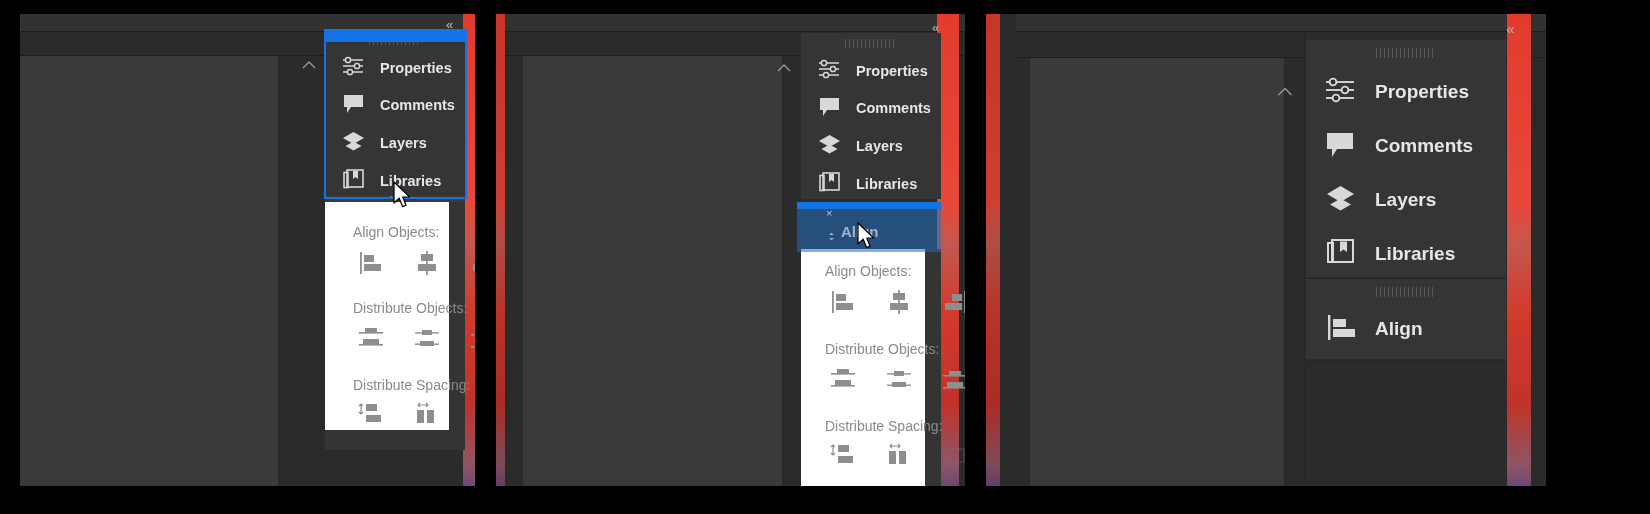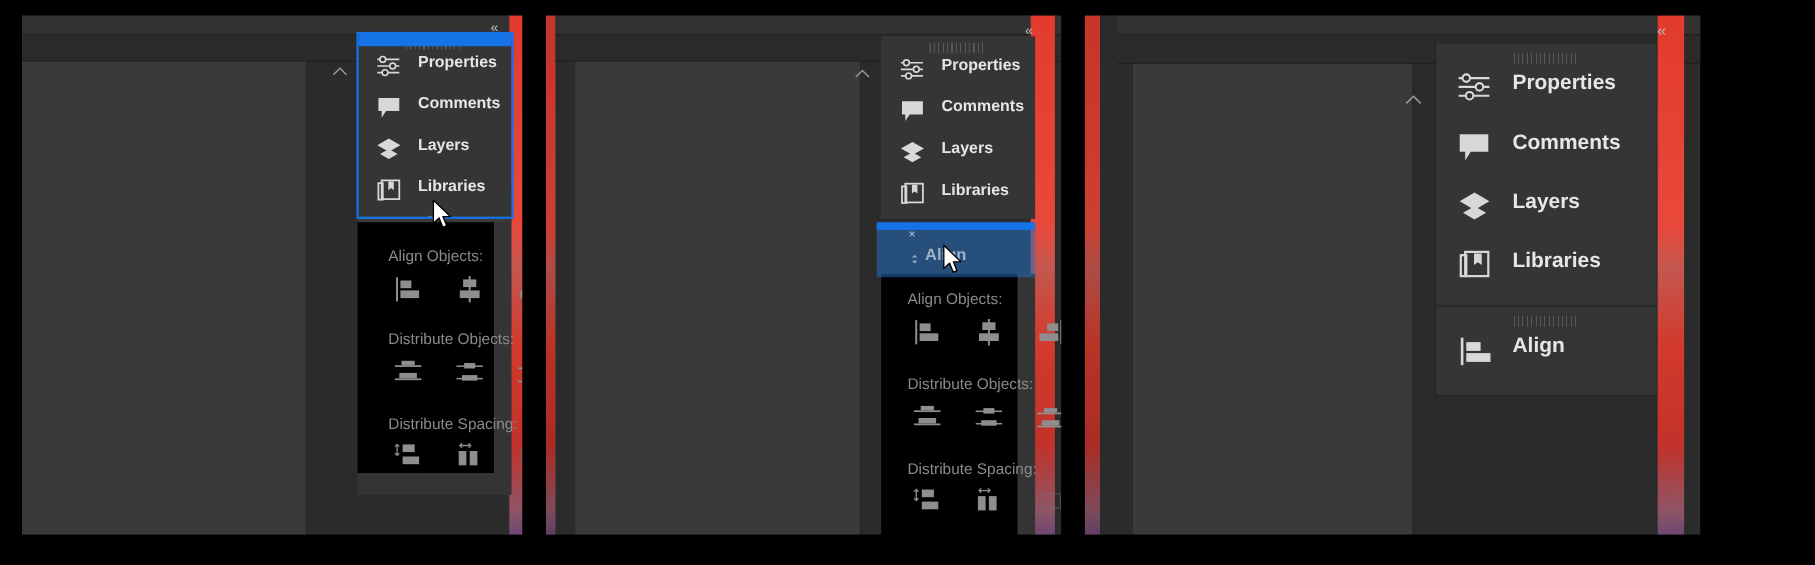--- a/index.html
+++ b/index.html
@@ -33,32 +33,32 @@
   }
 
   .panel-group { position:absolute; left:0; right:0; background:#353535; }
   .grip {
     position:absolute; left:50%; transform:translateX(-50%);
     top:6px; height:9px; width:52px;
     background-image: repeating-linear-gradient(to right,#5e5e5e 0px,#5e5e5e 1px, transparent 1px, transparent 4px);
     opacity:.85;
   }
   .tab {
-    display:flex; align-items:flex-start; gap:14px;
+    display:flex; align-items:center; gap:14px;
     padding-left:16px; position:relative;
   }
   .tab-label { color:#e6e6e6; font-weight:bold; white-space:nowrap; }
   .tab-icon { flex:0 0 auto; display:block; }
 
   
   .ghost-panel { position:absolute; background:#343434; }
   .ghost-tabbar { position:absolute; left:0; right:0; top:0; background:#3a3a3a; }
   .ghost-tab-label { position:absolute; color:#8e8e8e; font-weight:bold; white-space:nowrap; }
   .ghost-close { position:absolute; color:#8a8a8a; font-size:11px; line-height:1; }
-  .ghost-body { position:absolute; left:0; right:16px; background:#000000; }
+  .ghost-body { position:absolute; left:0; right:16px; background:#ffffff; }
   .sect-title { position:absolute; color:#8a8a8a; white-space:nowrap; }
   .btn-row { position:absolute; display:flex; }
   .ico-btn { display:flex; align-items:center; justify-content:center; }
 
   
   .drop-fill  { position:absolute; background:rgba(36,110,190,.55); }
   .drop-bar   { position:absolute; background:#1473e6; }
 
   
   .sel-border { position:absolute; border:2px solid #1473e6; pointer-events:none; }

